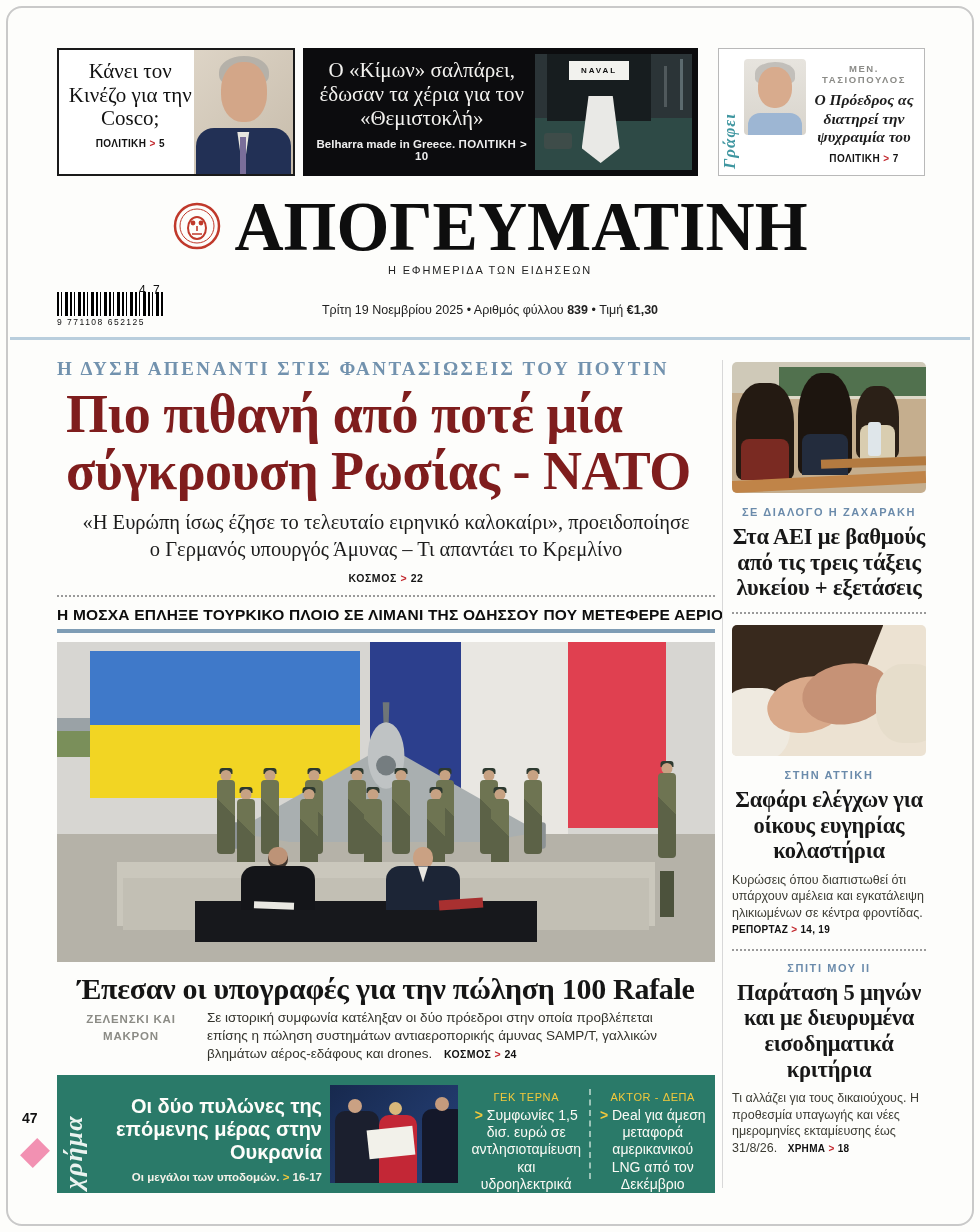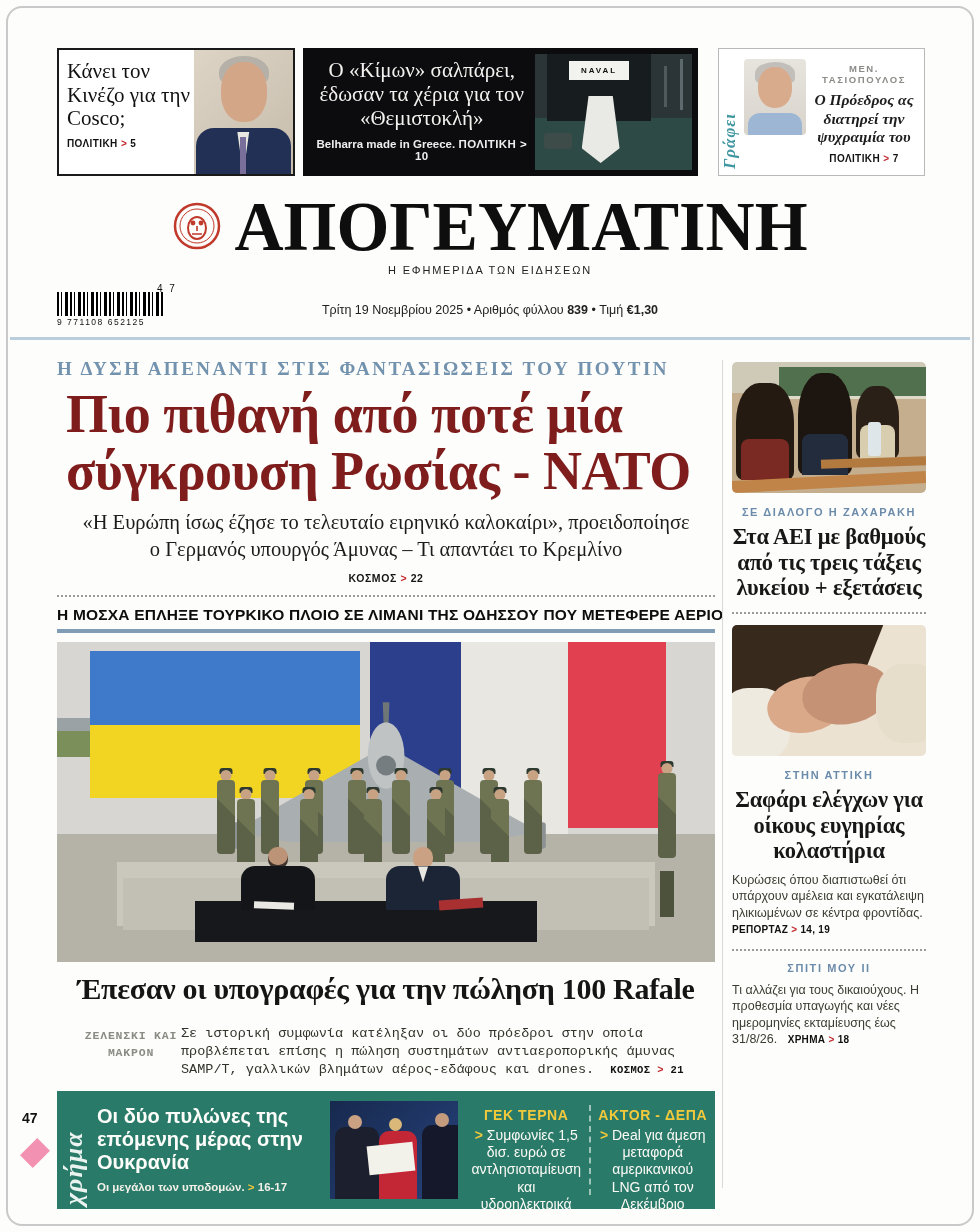--- a/index.html
+++ b/index.html
@@ -3,21 +3,21 @@
 <meta charset="utf-8">
 <style>
   html,body{margin:0;padding:0;}
   body{width:980px;height:1232px;background:#fdfdfb;position:relative;overflow:hidden;
        font-family:"Liberation Sans","DejaVu Sans",sans-serif;color:#141414;}
   .frame{position:absolute;inset:6px;border:2px solid #c9c9c9;border-radius:16px;pointer-events:none;}
 
   
   .promo{position:absolute;top:48px;height:128px;box-sizing:border-box;}
   .promo-left{left:57px;width:238px;border:2px solid #1a1a1a;background:#fff;display:flex;}
-  .promo-left .txt{width:56%;padding:10px 0 0 8px;text-align:left;}
+  .promo-left .txt{width:56%;padding:10px 0 0 8px;text-align:center;}
   .promo-left .hl{font-family:"Liberation Serif","DejaVu Serif",serif;font-size:21px;line-height:1.12;color:#111;}
   .sec-tag{font-size:10px;font-weight:bold;letter-spacing:.4px;color:#111;margin-top:7px;}
   .arrow-red{color:#c2272d;font-weight:bold;}
   .arrow-yellow{color:#f3c93c;font-weight:bold;}
   .arrow-white{color:#fff;font-weight:bold;}
   .photo-politician{width:44%;background:linear-gradient(135deg,#ddd4c6,#c7bcab);position:relative;overflow:hidden;}
   .photo-politician .hair{position:absolute;top:6px;left:26%;width:50%;height:26%;background:#b5b1a9;border-radius:50% 50% 40% 40%;}
   .photo-politician .head{position:absolute;top:12px;left:28%;width:46%;height:48%;background:#d3a688;border-radius:46%;}
   .photo-politician .suit{position:absolute;bottom:-6px;left:2%;width:96%;height:42%;background:#223055;border-radius:18px 18px 0 0;}
   .photo-politician .shirt{position:absolute;bottom:0;left:40%;width:20%;height:34%;background:#e8e6e0;clip-path:polygon(20% 0,80% 0,50% 100%);}
@@ -56,21 +56,21 @@
   .logo{width:50px;height:50px;flex:none;}
   .mast-title{font-family:"Liberation Serif","DejaVu Serif",serif;font-weight:bold;font-size:68px;
       letter-spacing:0px;color:#0e0e0e;line-height:1;transform:scaleY(1.04);}
   .mast-tagline{font-size:11px;letter-spacing:1.8px;color:#222;margin-top:4px;}
 
   .dateline{position:absolute;top:303px;left:0;width:100%;text-align:center;font-size:12.5px;color:#222;}
   .dateline b{font-weight:bold;}
   .barcode-wrap{position:absolute;top:292px;left:57px;width:130px;}
   .barcode{height:24px;width:108px;background:repeating-linear-gradient(90deg,#000 0 2px,#fff 2px 4px,#000 4px 5px,#fff 5px 8px,#000 8px 11px,#fff 11px 13px);}
   .barcode-digits{font-size:8.5px;letter-spacing:1.5px;color:#111;margin-top:1px;}
-  .barcode-ed{position:absolute;top:-9px;left:100px;font-size:10px;letter-spacing:2px;color:#111;}
+  .barcode-ed{position:absolute;top:-9px;left:82px;font-size:12px;letter-spacing:2px;color:#111;}
   .blue-rule{position:absolute;top:337px;left:10px;right:10px;height:3px;background:#b9cedd;}
 
   
   .leftcol{position:absolute;left:57px;top:358px;width:658px;}
   .kicker-main{text-align:left;font-family:"Liberation Serif","DejaVu Serif",serif;font-weight:bold;
       font-size:19px;letter-spacing:2.5px;color:#7292ae;}
   .headline-main{text-align:left;font-family:"Liberation Serif","DejaVu Serif",serif;font-weight:bold;
       font-size:54px;line-height:1.05;color:#7f1d1d;margin:6px auto 0;max-width:640px;letter-spacing:-.5px;}
   .subhead-main{text-align:center;font-family:"Liberation Serif","DejaVu Serif",serif;
       font-size:20.5px;line-height:1.3;color:#1c1c1c;margin:10px auto 0;max-width:620px;}
@@ -110,42 +110,42 @@
   .lead-left .torso{background:#141519;}
   .lead-left .head{background:#bd9377;box-shadow:0 -4px 0 0 #3c332c inset;}
   .lead-right{left:50%;}
   .lead-right .torso{background:#1c2536;position:relative;}
   .lead-right .torso:after{content:"";position:absolute;top:0;left:32px;width:10px;height:16px;background:#e8e6e0;clip-path:polygon(0 0,100% 0,50% 100%);}
   .redfolder{position:absolute;left:58%;bottom:16.5%;width:44px;height:10px;background:#a83030;transform:rotate(-4deg);}
   .papers{position:absolute;left:30%;bottom:16.5%;width:40px;height:7px;background:#e9e8e2;transform:rotate(2deg);}
 
   .photo-caption{font-family:"Liberation Serif","DejaVu Serif",serif;font-weight:bold;font-size:30px;
       color:#151515;text-align:center;margin-top:10px;letter-spacing:-.3px;}
-  .byline-row{display:flex;gap:2px;margin-top:19px;padding:0 26px;font-family:Liberation Mono, monospace;}
+  .byline-row{display:flex;gap:28px;margin-top:3px;padding:0 26px;}
   .byline{width:96px;flex:none;font-size:11.5px;font-weight:bold;color:#8b8b85;letter-spacing:.8px;text-align:center;line-height:1.5;padding-top:2px;}
   .story-body{font-size:13.5px;line-height:1.35;color:#33332c;}
   .story-body .sec{font-size:10.5px;font-weight:bold;color:#111;margin-left:8px;letter-spacing:.4px;}
 
   
   .money{position:relative;width:658px;height:118px;background:#2a7a69;margin-top:12px;display:flex;color:#fff;}
   .money .vlabel{font-family:"Liberation Serif","DejaVu Serif",serif;font-style:italic;font-weight:bold;
       font-size:26px;color:#eaf3ef;padding:4px 2px 4px 8px;letter-spacing:1px;}
-  .money .hgroup{width:225px;text-align:left;padding-top:14px;}
+  .money .hgroup{width:225px;text-align:right;padding-top:20px;}
   .money .mh{font-size:20px;line-height:1.15;font-weight:bold;color:#fdfdfa;}
   .money .msub{font-size:11.5px;font-weight:bold;color:#f3f1e8;margin-top:7px;}
   .money-photo{width:128px;height:98px;margin:10px 6px 0 8px;position:relative;background:linear-gradient(135deg,#17294e,#27437c);overflow:hidden;flex:none;}
   .money-photo .m1{position:absolute;left:4%;bottom:-4px;width:34%;height:78%;background:#1b1f2e;border-radius:10px 10px 0 0;}
   .money-photo .m1:before{content:"";position:absolute;top:-12px;left:30%;width:14px;height:14px;background:#caa183;border-radius:50%;}
   .money-photo .m2{position:absolute;left:38%;bottom:-4px;width:30%;height:74%;background:#c32736;border-radius:10px 10px 0 0;}
   .money-photo .m2:before{content:"";position:absolute;top:-13px;left:28%;width:13px;height:13px;background:#d9b87a;border-radius:50%;}
   .money-photo .m3{position:absolute;right:-6%;bottom:-4px;width:34%;height:80%;background:#14182a;border-radius:10px 10px 0 0;}
   .money-photo .m3:before{content:"";position:absolute;top:-12px;left:30%;width:14px;height:14px;background:#c59b7d;border-radius:50%;}
   .money-photo .folder{position:absolute;left:30%;bottom:26%;width:36%;height:30%;background:#f2f1ea;transform:rotate(-6deg);}
   .money-item{flex:1;text-align:center;padding:16px 6px 0;}
-  .money-item .lbl{font-size:14px;font-weight:bold;color:#f3c93c;letter-spacing:.6px;}
+  .money-item .lbl{font-size:11px;font-weight:normal;color:#f3c93c;letter-spacing:.6px;}
   .money-item .txt{font-size:14px;line-height:1.22;color:#fbfaf5;margin-top:4px;}
   .money-div{border-left:2px dashed #9cc4b8;margin:14px 0;}
 
   
   .coldiv{position:absolute;left:722px;top:360px;height:828px;border-left:1px solid #d8d8d8;}
   .rightcol{position:absolute;left:732px;top:362px;width:194px;}
   .rc-photo{width:194px;border-radius:5px;position:relative;overflow:hidden;}
   .ph-class{height:131px;background:linear-gradient(#cfc9b8 24%,#c5ae8e 24%);}
   .ph-class .board{position:absolute;top:4%;left:24%;width:76%;height:22%;background:#51714e;border-bottom:3px solid #ded9c8;}
   .ph-class .s1{position:absolute;left:2%;bottom:10%;width:30%;height:74%;background:#241a12;border-radius:40% 40% 8px 8px;}
@@ -406,21 +406,21 @@
   </div>
 
   <div class="photo-caption">Έπεσαν οι υπογραφές για την πώληση 100 Rafale</div>
   <div class="byline-row">
     <div class="byline">ΖΕΛΕΝΣΚΙ ΚΑΙ ΜΑΚΡΟΝ</div>
     <div class="story-body">
       <span>Σε ιστορική συμφωνία κατέληξαν οι δύο πρόεδροι στην οποία προβλέπεται επίσης η πώληση συστημάτων αντιαεροπορικής άμυνας SAMP/T, γαλλικών βλημάτων αέρος-εδάφους και drones.</span>
       <span class="sec">
         <span>ΚΟΣΜΟΣ</span>
         <span class="arrow-red">&gt;</span>
-        <span>21</span>
+        <span>24</span>
       </span>
     </div>
   </div>
 
   <div class="money">
     <div class="vlabel vert">χρήμα</div>
     <div class="hgroup">
       <div class="mh">Οι δύο πυλώνες της επόμενης μέρας στην Ουκρανία</div>
       <div class="msub">
         <span>Οι μεγάλοι των υποδομών.</span>
@@ -482,20 +482,21 @@
     <span>Κυρώσεις όπου διαπιστωθεί ότι υπάρχουν αμέλεια και εγκατάλειψη ηλικιωμένων σε κέντρα φροντίδας.</span>
     <span class="sec">
       <span>ΡΕΠΟΡΤΑΖ</span>
       <span class="arrow-red">&gt;</span>
       <span>14, 19</span>
     </span>
   </div>
   <div class="rc-sep"></div>
 
   <div class="rc-kicker" style="margin-top:2px;">ΣΠΙΤΙ ΜΟΥ ΙΙ</div>
+  <div class="rc-head">Παράταση 5 μηνών και με διευρυμένα εισοδηματικά κριτήρια</div>
   <div class="rc-body">
     <span>Τι αλλάζει για τους δικαιούχους. Η προθεσμία υπαγωγής και νέες ημερομηνίες εκταμίευσης έως 31/8/26.</span>
     <span class="sec">
       <span>ΧΡΗΜΑ</span>
       <span class="arrow-red">&gt;</span>
       <span>18</span>
     </span>
   </div>
 
 </div>

